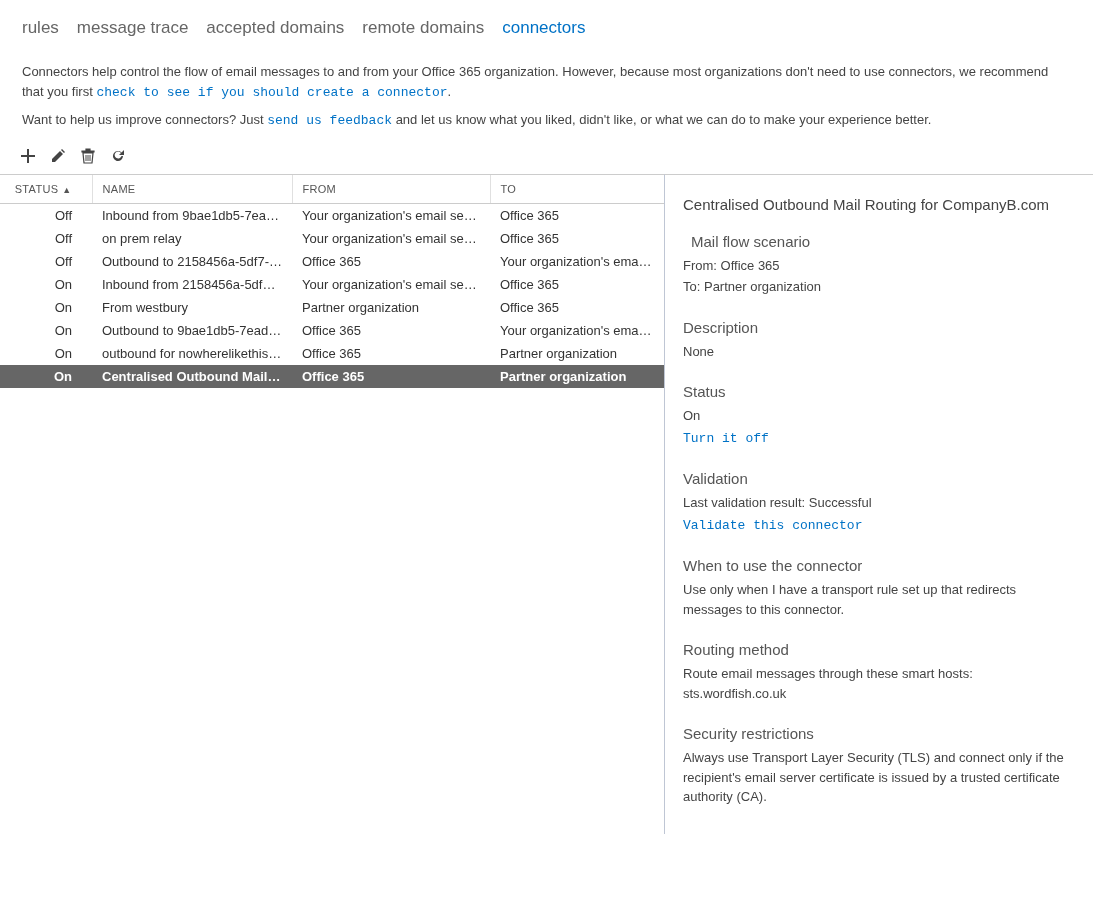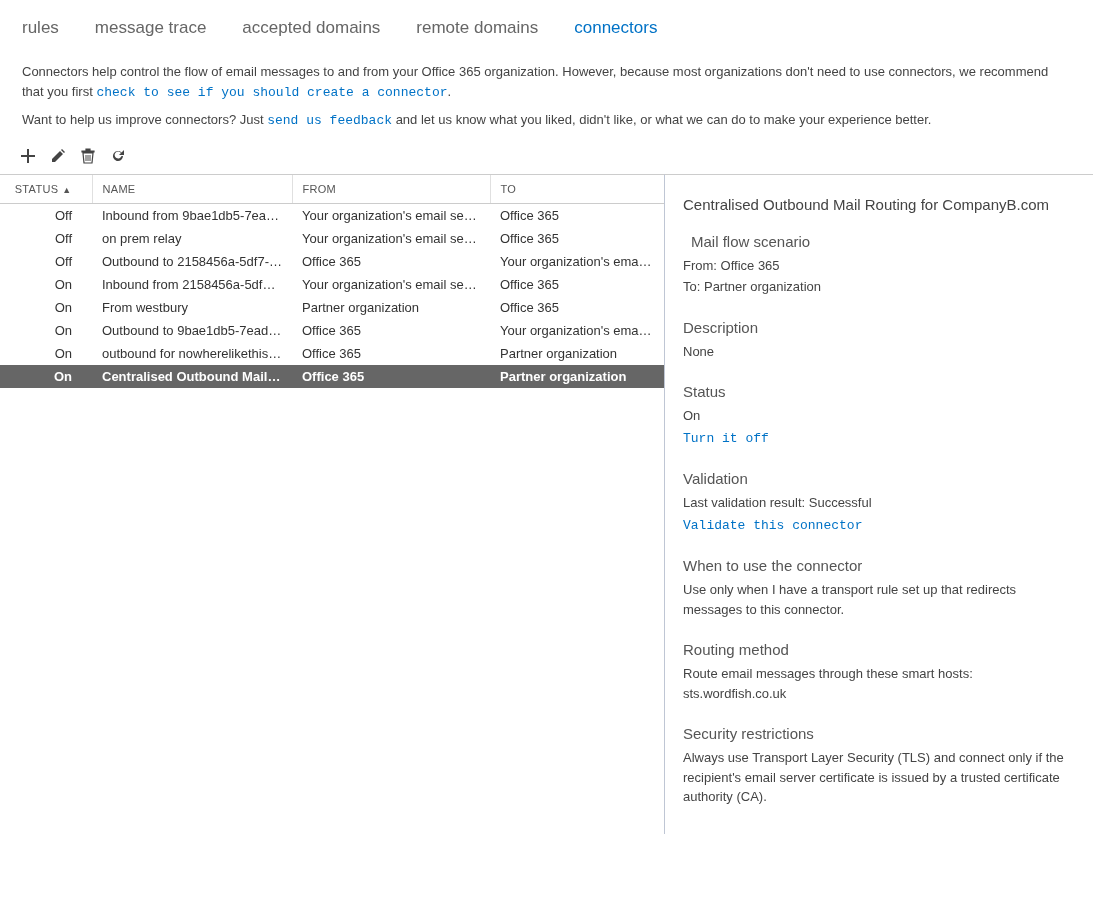--- a/index.html
+++ b/index.html
@@ -7,21 +7,21 @@
     margin: 0;
     padding: 0;
     font-family: "Segoe UI", Arial, sans-serif;
     font-size: 13px;
     color: #333;
     background: #fff;
     width: 1093px;
   }
   .tabs {
     display: flex;
-    gap: 36px;
+    gap: 18px;
     padding: 18px 22px 10px 22px;
     font-size: 17px;
     color: #555;
     align-items: flex-end;
   }
   .tab { cursor: pointer; color: #666; }
   .tab.active { color: #0072c6; }
   .intro {
     padding: 14px 22px 0 22px;
     line-height: 1.5;

